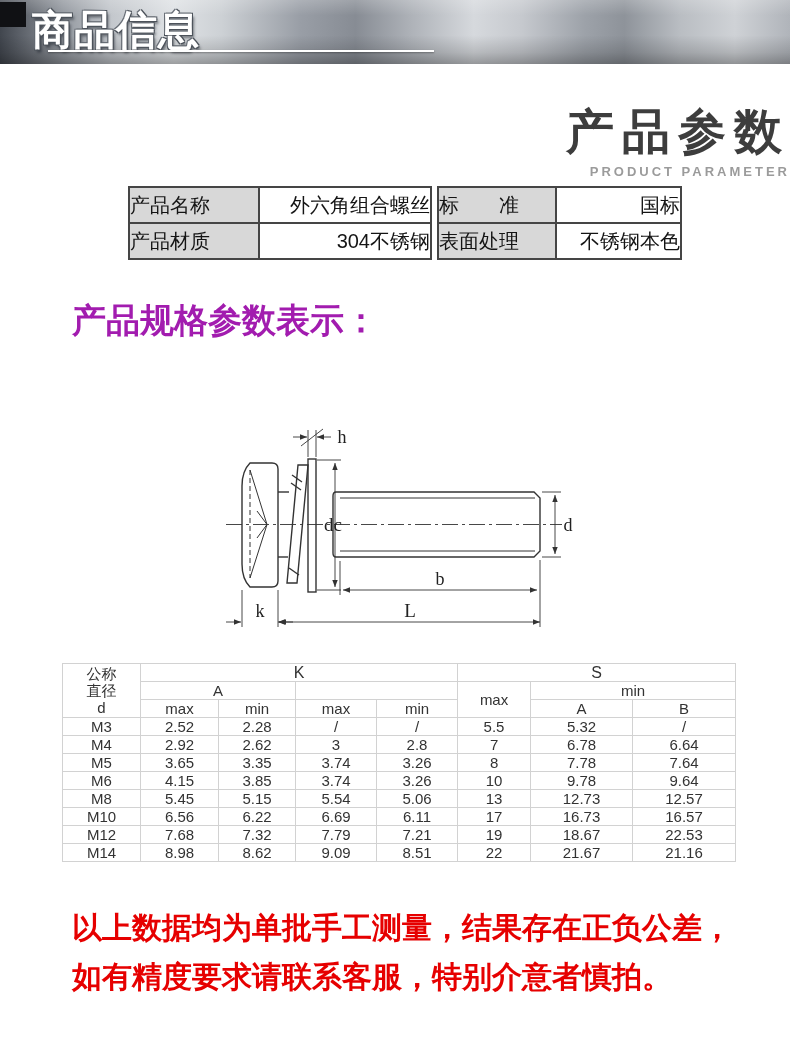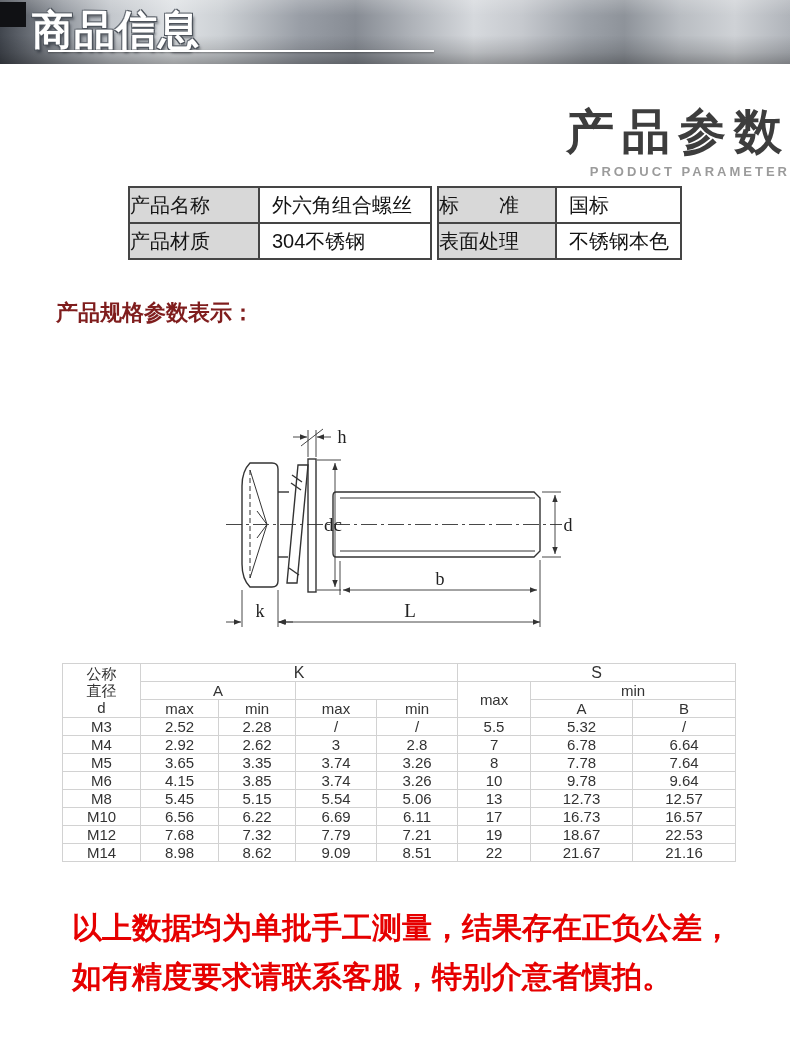--- a/index.html
+++ b/index.html
@@ -27,26 +27,26 @@
 
   
   .heading{ position:absolute; left:0; top:100px; width:790px; text-align:right; }
   .heading .zh{ font-size:48px; font-weight:800; color:#3d3d3d; letter-spacing:8px; }
   .heading .en{ font-size:13px; font-weight:bold; color:#9b9b9b; letter-spacing:3px; }
 
   
   table.info{ position:absolute; border-collapse:collapse; table-layout:fixed; }
   table.info td{ border:2px solid #454545; height:36px; font-size:20px; color:#141414; overflow:hidden; white-space:nowrap; }
   table.info td.lbl{ background:#d8d8d8; text-align:left; }
-  table.info td.val{ background:#fff; text-align:left; padding-left:12px; }
+  table.info td.val{ background:#fff; text-align:right; padding-left:12px; }
   #info-left{ left:128px; top:186px; width:302px; }
   #info-right{ left:437px; top:186px; width:243px; }
 
   
-  .spec-h{ position:absolute; left:56px; top:298px; font-size:22px; font-weight:bold; color:#7f1d1d; }
+  .spec-h{ position:absolute; left:72px; top:298px; font-size:34px; font-weight:bold; color:#a21caf; }
   .spec-f{ position:absolute; left:63px; top:344px; font-size:30px; font-weight:bold; color:#e60000; }
 
   
   .diagram{ position:absolute; left:180px; top:420px; }
   .diagram text{ font-family:"Liberation Serif", serif; fill:#222; }
 
   
   .note-row{ position:absolute; left:0; top:641px; width:790px; height:20px; }
   .note-blue{ position:absolute; left:112px; top:0; font-size:15px; color:#4a53a3; }
   .note-unit{ position:absolute; left:645px; top:0; font-size:15px; color:#222; }

